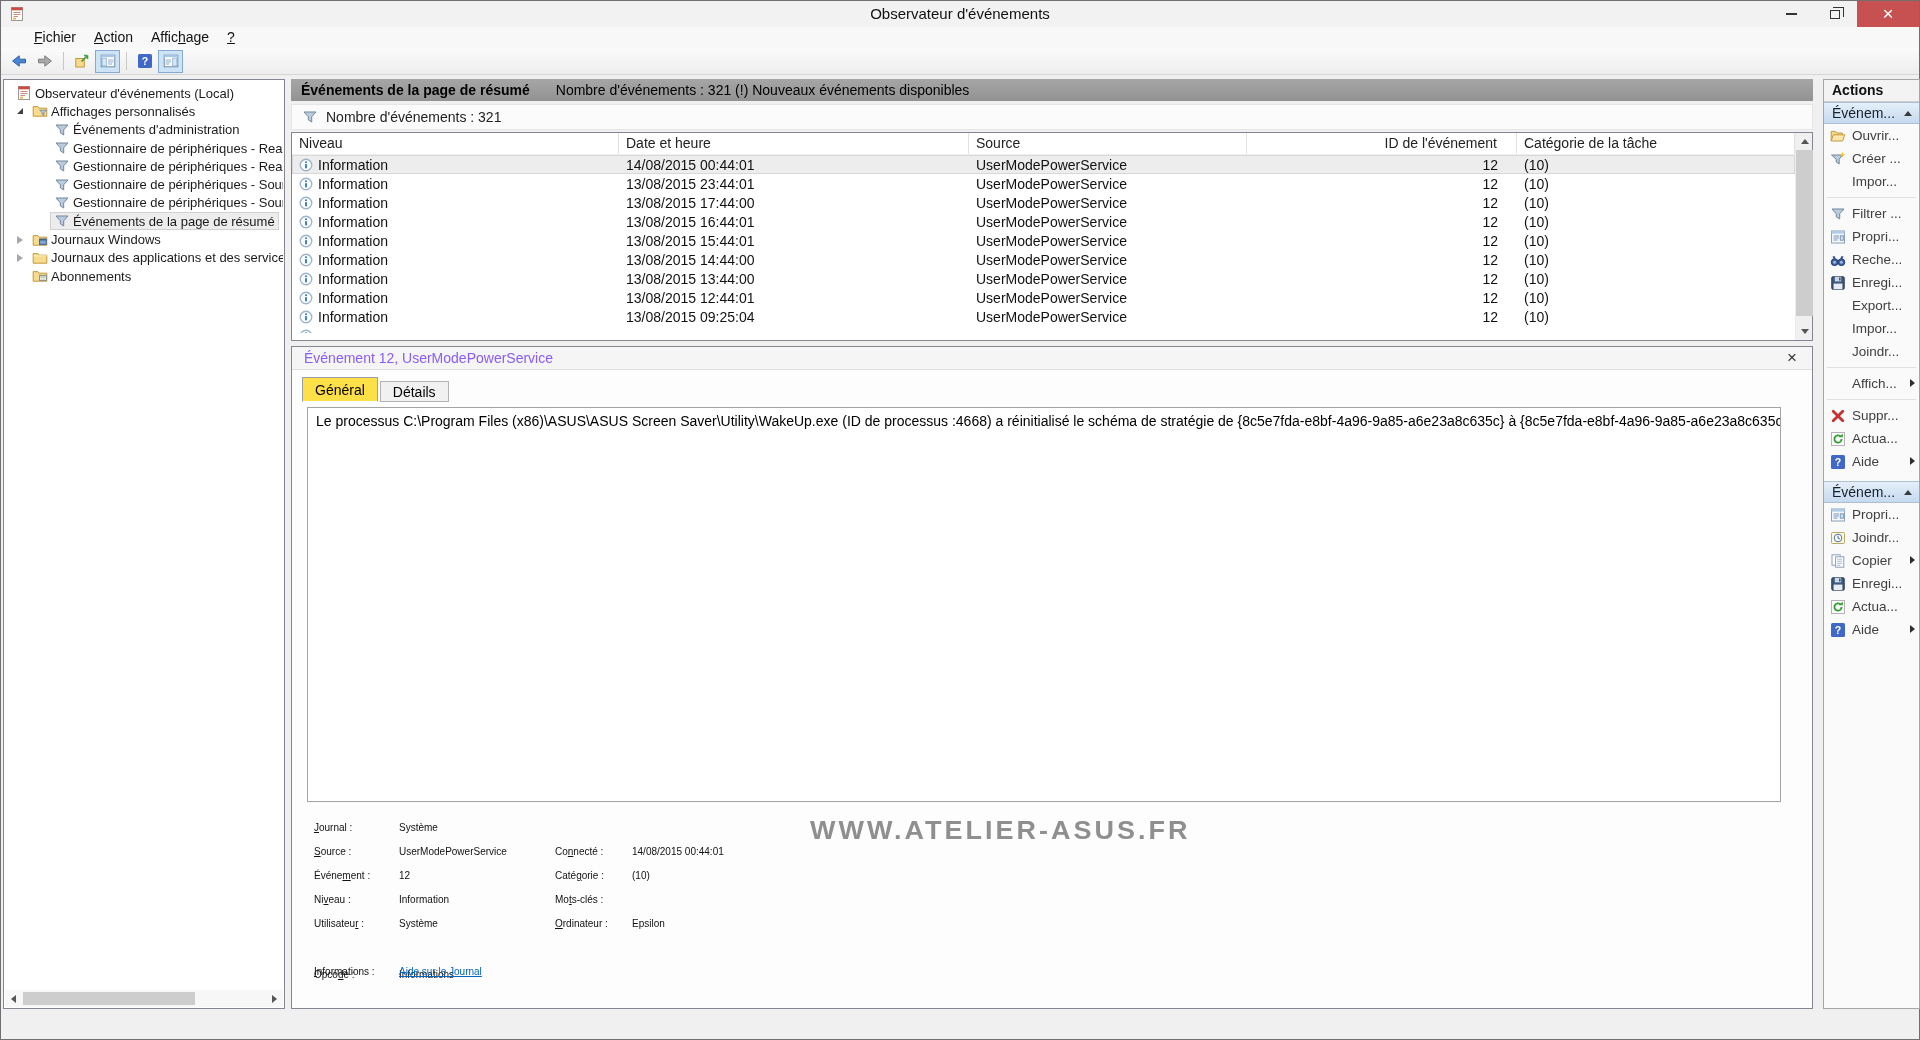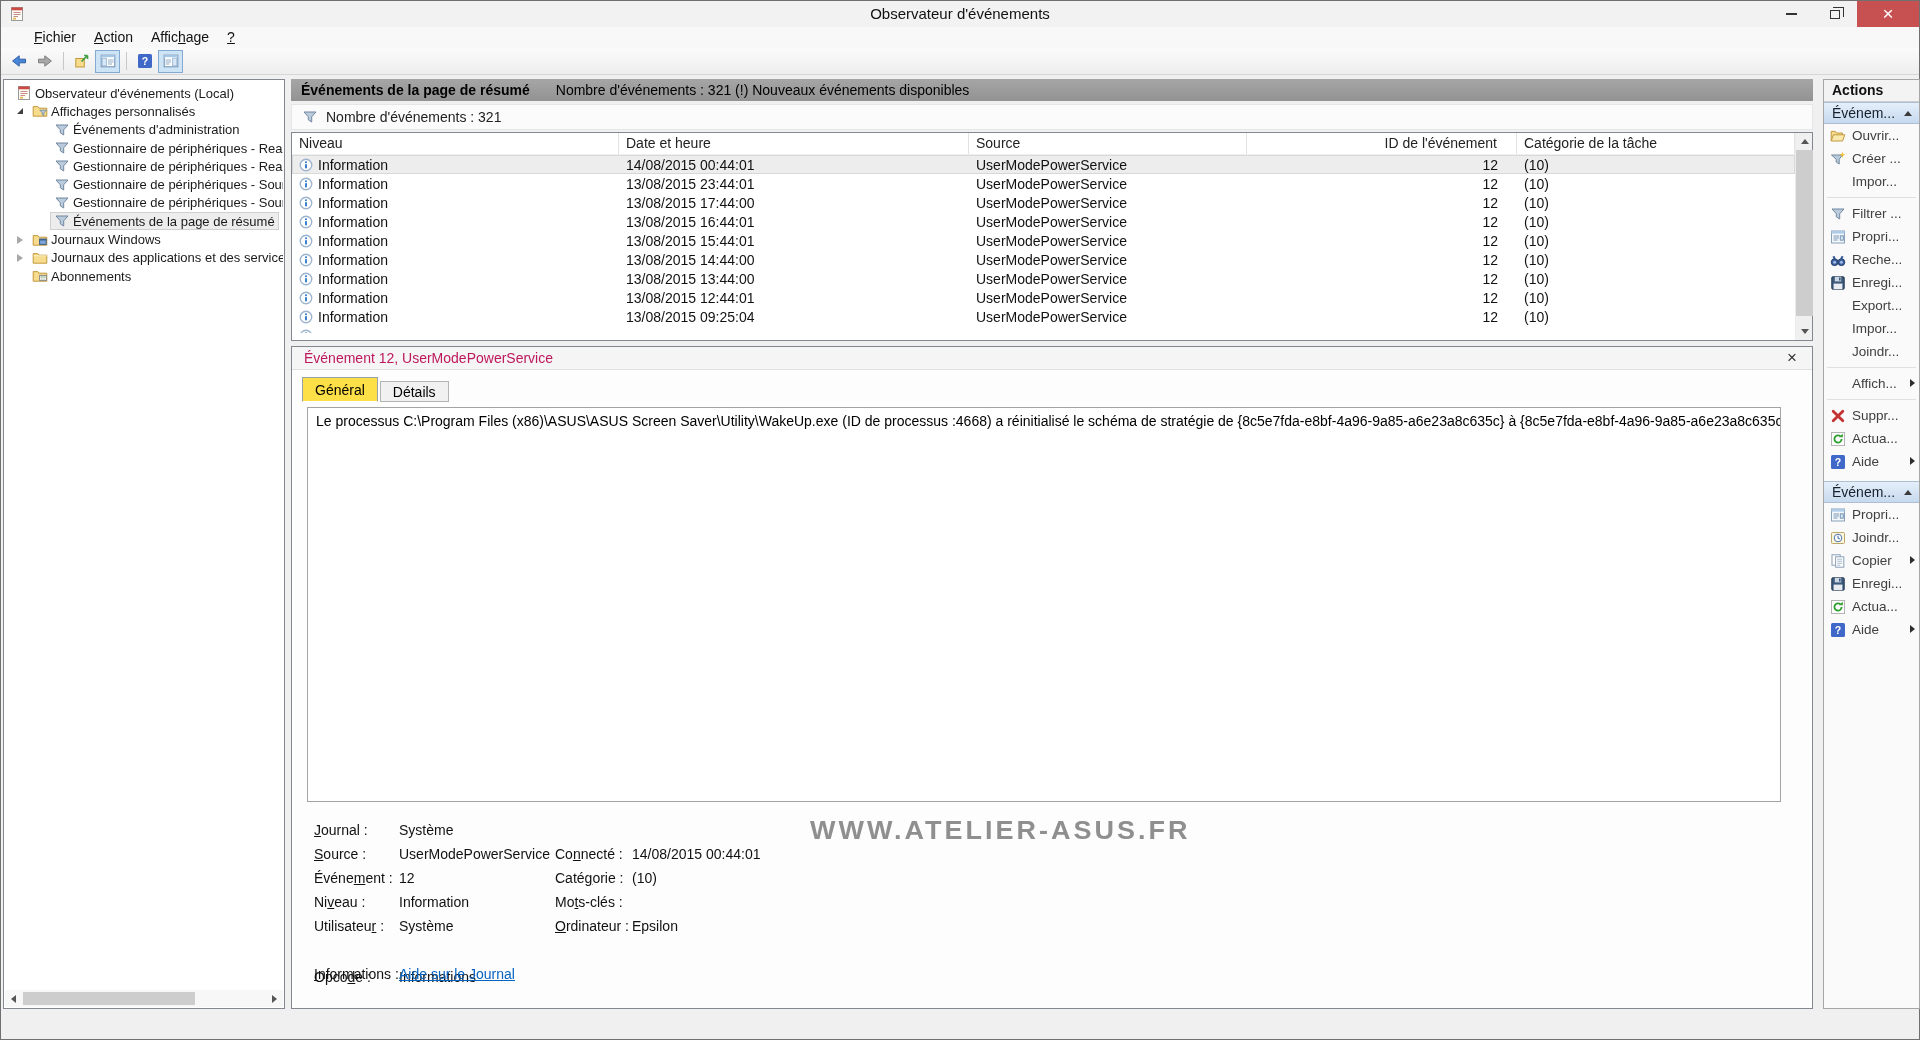--- a/index.html
+++ b/index.html
@@ -66,28 +66,28 @@
   .lv-row .cell{ padding-left:7px; overflow:hidden; white-space:nowrap; }
   .lv-row .c0 { display:flex; align-items:center; gap:5px; }
   .lv-row .c0 .ic, .lv-row .c0 .ic svg { width:14px; height:14px; }
   .vscroll { position:absolute; right:0; top:0; width:17px; height:207px; background:#f0f0f0; border-left:1px solid #ececec; }
   .vs-up,.vs-down { position:absolute; left:0; width:17px; height:17px; display:flex; align-items:center; justify-content:center; }
   .vs-up{top:0;} .vs-down{bottom:0;}
   .vs-thumb { position:absolute; left:0; top:17px; width:17px; height:166px; background:#cdcdcd; }
 
   
   .preview { position:absolute; left:290px; top:345px; width:1522px; height:663px; background:#fdfdfd; border:1px solid #828790; }
-  .pv-header { position:absolute; left:0; top:0; right:0; height:23px; background:#f5f5f5; border-bottom:1px solid #e0e0e0; font-size:14px; color:#be185d; line-height:22px; padding-left:12px; }
+  .pv-header { position:absolute; left:0; top:0; right:0; height:23px; background:#f5f5f5; border-bottom:1px solid #e0e0e0; font-size:14px; color:#8b5cf6; line-height:22px; padding-left:12px; }
   .pv-close { position:absolute; right:10px; top:0; width:20px; height:22px; text-align:center; font-size:17px; color:#333; line-height:21px; }
   .tabs { position:absolute; left:10px; top:30px; display:flex; align-items:flex-end; height:25px; }
   .tab { font-size:14px; padding:0 12px; }
   .tab.active { background:#fde047; border:1px solid #9aa0a8; border-bottom-color:#fff; height:25px; line-height:24px; z-index:2; }
   .tab.inactive { background:#f1f1f1; border:1px solid #b4b4b4; height:21px; line-height:20px; margin-left:2px; }
   .desc-box { position:absolute; left:15px; top:60px; width:1474px; height:395px; background:#fff; border:1px solid #a3a3a3; padding:5px 8px; font-size:14px; color:#000; white-space:nowrap; overflow:hidden; }
-  .fieldrow { position:absolute; left:0; width:100%; height:18px; font-size:14px; color:#111;text-align:center; }
+  .fieldrow { position:absolute; left:0; width:100%; height:18px; font-size:10px; color:#111;text-align:center; }
   .f-label { position:absolute; left:22px; }
   .f-value { position:absolute; left:107px; }
   .f-rlabel { position:absolute; left:263px; }
   .f-rvalue { position:absolute; left:340px; }
   .f-link { color:#0563c1; text-decoration:underline; }
   .watermark { position:absolute; left:518px; top:468px; font-size:27px; font-weight:bold; letter-spacing:3px; color:#8f8f8f; transform:scaleY(0.95); white-space:nowrap; }
 
   
   .actions { position:absolute; left:1822px; top:78px; width:97px; height:930px; background:#fafafa; border:1px solid #a6a6a6; overflow:hidden; }
   .ac-title { height:22px; font-size:14px; font-weight:bold; color:#111; padding-left:8px; line-height:21px; border-bottom:1px solid #cfcfcf; background:#f3f3f3; }

